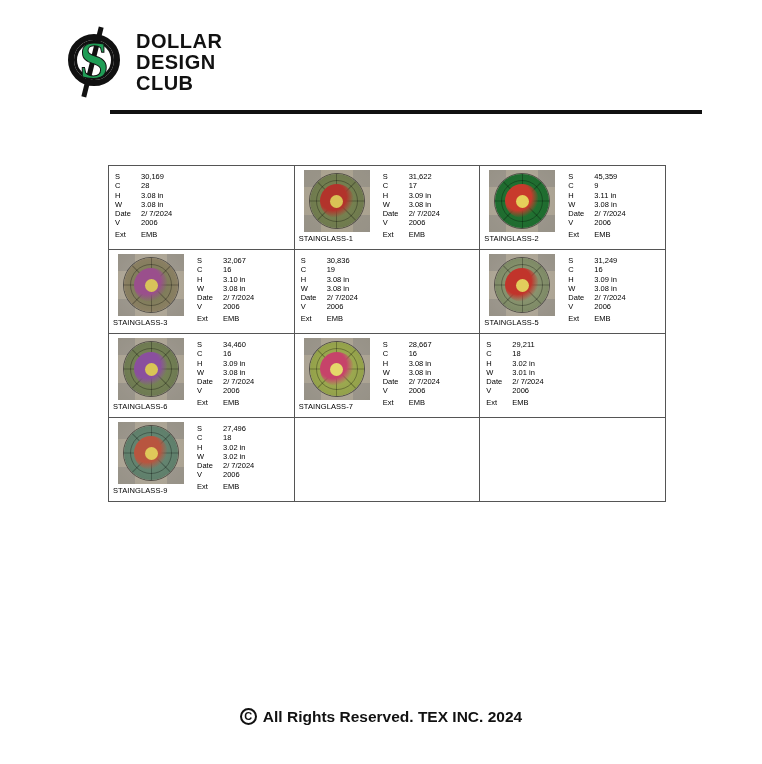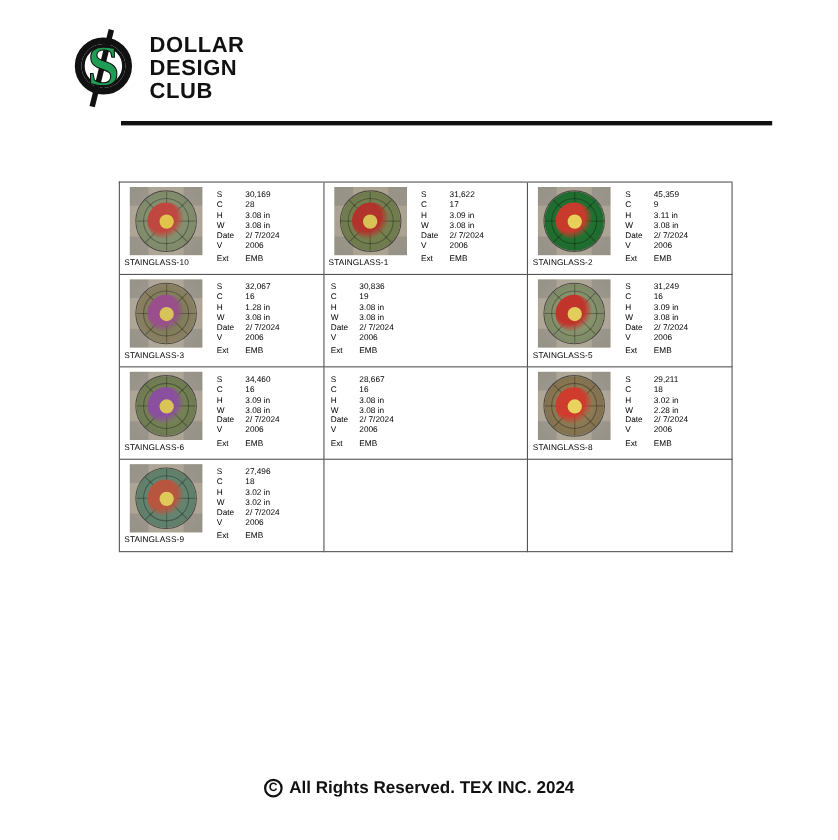--- a/index.html
+++ b/index.html
@@ -286,40 +286,20 @@
       <div>DESIGN</div>
       <div>CLUB</div>
     </div>
   </div>
 </div>
 <div id="header-rule"></div>
 
 <div id="catalog">
     <div class="grid-row">
       <div class="cell">
-        <div class="thumb-col">
-          <div class="thumb" style="background:#b9b3a4">
-            <div class="bg" style="background:radial-gradient(circle at 50% 50%, #b9b3a4 0%, #a79f8f 100%)"></div>
-            <div class="corner c-tl"></div>
-            <div class="corner c-tr"></div>
-            <div class="corner c-bl"></div>
-            <div class="corner c-br"></div>
-            <div class="medallion">
-              <div class="inner" style="background:radial-gradient(circle at 50% 50%, #8a9a7a 0%, #7f8a6a 70%, #7f8a6a 100%)"></div>
-              <div class="spoke" style="transform:rotate(0deg)"></div>
-              <div class="spoke" style="transform:rotate(45deg)"></div>
-              <div class="spoke" style="transform:rotate(90deg)"></div>
-              <div class="spoke" style="transform:rotate(135deg)"></div>
-              <div class="ring2"></div>
-              <div class="petals" style="background:radial-gradient(circle at 38% 38%, #c0473f 0%, #c0473f 45%, transparent 70%)"></div>
-              <div class="core" style="background:#e0c44c"></div>
-            </div>
-          </div>
-          <div class="design-name">STAINGLASS-10</div>
-        </div>
         <div class="spec-col">
           <div class="spec-row">
             <span class="spec-key">S</span>
             <span class="spec-val">30,169</span>
           </div>
           <div class="spec-row">
             <span class="spec-key">C</span>
             <span class="spec-val">28</span>
           </div>
           <div class="spec-row">
@@ -475,21 +455,21 @@
           <div class="spec-row">
             <span class="spec-key">S</span>
             <span class="spec-val">32,067</span>
           </div>
           <div class="spec-row">
             <span class="spec-key">C</span>
             <span class="spec-val">16</span>
           </div>
           <div class="spec-row">
             <span class="spec-key">H</span>
-            <span class="spec-val">1.28 in</span>
+            <span class="spec-val">3.10 in</span>
           </div>
           <div class="spec-row">
             <span class="spec-key">W</span>
             <span class="spec-val">3.08 in</span>
           </div>
           <div class="spec-row">
             <span class="spec-key">Date</span>
             <span class="spec-val">2/ 7/2024</span>
           </div>
           <div class="spec-row">
@@ -634,88 +614,88 @@
             <span class="spec-key">V</span>
             <span class="spec-val">2006</span>
           </div>
           <div class="spec-row" style="margin-top: 2px;">
             <span class="spec-key">Ext</span>
             <span class="spec-val">EMB</span>
           </div>
         </div>
       </div>
       <div class="cell">
-        <div class="spec-col">
-          <div class="spec-row">
-            <span class="spec-key">S</span>
-            <span class="spec-val">28,667</span>
-          </div>
-          <div class="spec-row">
-            <span class="spec-key">C</span>
-            <span class="spec-val">16</span>
-          </div>
-          <div class="spec-row">
-            <span class="spec-key">H</span>
-            <span class="spec-val">3.08 in</span>
-          </div>
-          <div class="spec-row">
-            <span class="spec-key">W</span>
-            <span class="spec-val">3.08 in</span>
-          </div>
-          <div class="spec-row">
-            <span class="spec-key">Date</span>
-            <span class="spec-val">2/ 7/2024</span>
-          </div>
-          <div class="spec-row">
-            <span class="spec-key">V</span>
-            <span class="spec-val">2006</span>
-          </div>
-          <div class="spec-row" style="margin-top: 2px;">
-            <span class="spec-key">Ext</span>
-            <span class="spec-val">EMB</span>
-          </div>
-        </div>
-      </div>
-      <div class="cell">
         <div class="thumb-col">
-          <div class="thumb" style="background:#bcb5a6">
-            <div class="bg" style="background:radial-gradient(circle at 50% 50%, #bcb5a6 0%, #a79f8f 100%)"></div>
+          <div class="thumb" style="background:#b6af9f">
+            <div class="bg" style="background:radial-gradient(circle at 50% 50%, #b6af9f 0%, #a79f8f 100%)"></div>
             <div class="corner c-tl"></div>
             <div class="corner c-tr"></div>
             <div class="corner c-bl"></div>
             <div class="corner c-br"></div>
             <div class="medallion">
-              <div class="inner" style="background:radial-gradient(circle at 50% 50%, #9a8a5e 0%, #83714f 70%, #83714f 100%)"></div>
+              <div class="inner" style="background:radial-gradient(circle at 50% 50%, #a7b257 0%, #93a14a 70%, #93a14a 100%)"></div>
               <div class="spoke" style="transform:rotate(0deg)"></div>
               <div class="spoke" style="transform:rotate(45deg)"></div>
               <div class="spoke" style="transform:rotate(90deg)"></div>
               <div class="spoke" style="transform:rotate(135deg)"></div>
               <div class="ring2"></div>
-              <div class="petals" style="background:radial-gradient(circle at 38% 38%, #cf3b2c 0%, #cf3b2c 45%, transparent 70%)"></div>
-              <div class="core" style="background:#e8d35e"></div>
+              <div class="petals" style="background:radial-gradient(circle at 38% 38%, #c6436a 0%, #c6436a 45%, transparent 70%)"></div>
+              <div class="core" style="background:#e4d96a"></div>
             </div>
           </div>
-          <div class="design-name">STAINGLASS-8</div>
-        </div>
+          <div class="design-name">STAINGLASS-7</div>
+        </div>
+        <div class="spec-col">
+          <div class="spec-row">
+            <span class="spec-key">S</span>
+            <span class="spec-val">28,667</span>
+          </div>
+          <div class="spec-row">
+            <span class="spec-key">C</span>
+            <span class="spec-val">16</span>
+          </div>
+          <div class="spec-row">
+            <span class="spec-key">H</span>
+            <span class="spec-val">3.08 in</span>
+          </div>
+          <div class="spec-row">
+            <span class="spec-key">W</span>
+            <span class="spec-val">3.08 in</span>
+          </div>
+          <div class="spec-row">
+            <span class="spec-key">Date</span>
+            <span class="spec-val">2/ 7/2024</span>
+          </div>
+          <div class="spec-row">
+            <span class="spec-key">V</span>
+            <span class="spec-val">2006</span>
+          </div>
+          <div class="spec-row" style="margin-top: 2px;">
+            <span class="spec-key">Ext</span>
+            <span class="spec-val">EMB</span>
+          </div>
+        </div>
+      </div>
+      <div class="cell">
         <div class="spec-col">
           <div class="spec-row">
             <span class="spec-key">S</span>
             <span class="spec-val">29,211</span>
           </div>
           <div class="spec-row">
             <span class="spec-key">C</span>
             <span class="spec-val">18</span>
           </div>
           <div class="spec-row">
             <span class="spec-key">H</span>
             <span class="spec-val">3.02 in</span>
           </div>
           <div class="spec-row">
             <span class="spec-key">W</span>
-            <span class="spec-val">2.28 in</span>
+            <span class="spec-val">3.01 in</span>
           </div>
           <div class="spec-row">
             <span class="spec-key">Date</span>
             <span class="spec-val">2/ 7/2024</span>
           </div>
           <div class="spec-row">
             <span class="spec-key">V</span>
             <span class="spec-val">2006</span>
           </div>
           <div class="spec-row" style="margin-top: 2px;">

